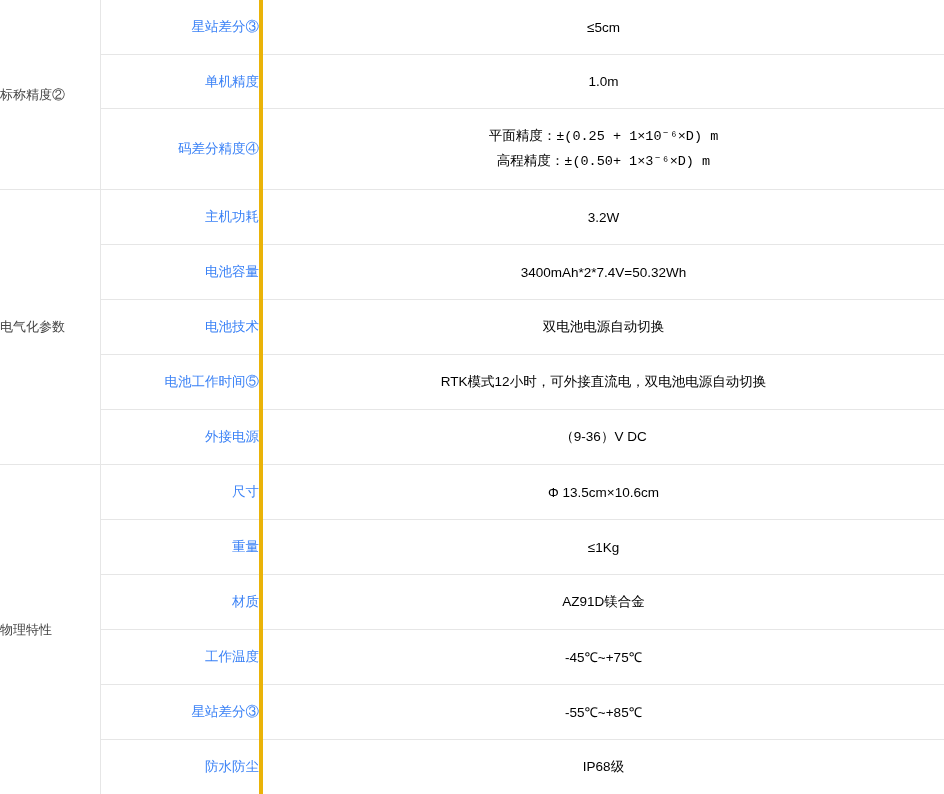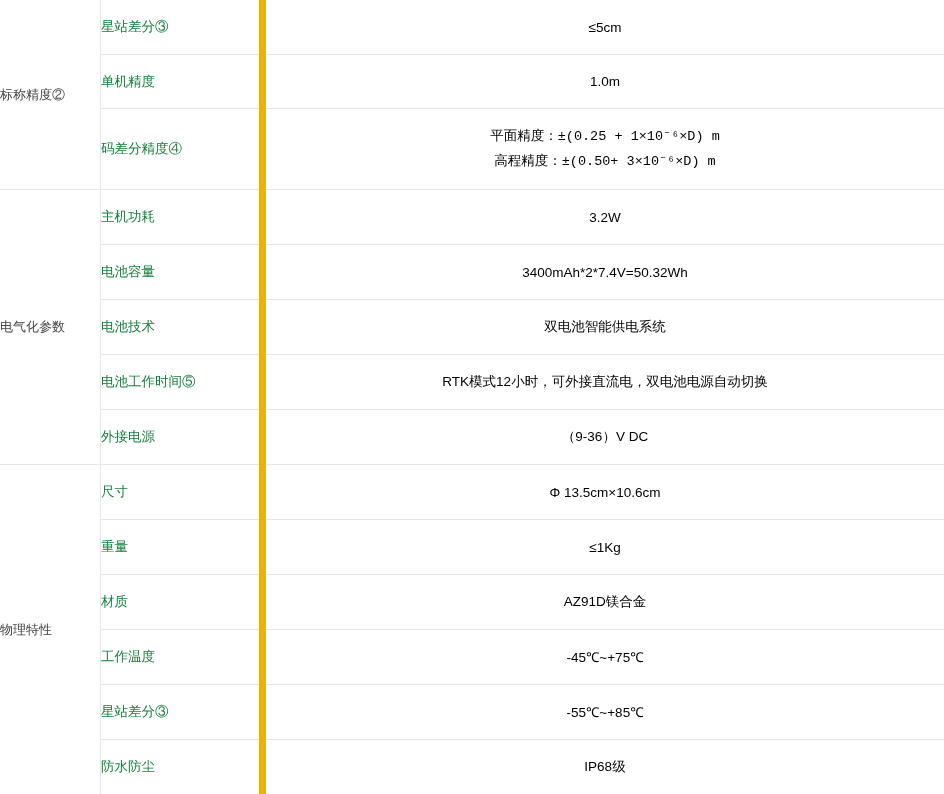--- a/index.html
+++ b/index.html
@@ -33,23 +33,23 @@
     text-align: left;
     padding-left: 4px;
     color: #444;
     font-size: 13px;
   }
   td.cat.nb {
     border-top: none;
   }
   td.name {
     width: 158px;
-    border-right: 7px solid #eab308;
-    text-align: left;
-    color: #15803d;
+    border-right: 4px solid #eab308;
+    text-align: right;
+    color: #3b82f6;
     font-size: 13.5px;
   }
   td.val {
     text-align: center;
     color: #000000;
     font-size: 13.5px;
     padding: 0 10px;
   }
   .row-h-54 { height: 54px; }
   .row-h-53 { height: 53px; margin-left: 32px; }
@@ -72,36 +72,36 @@
       <td class="val noborder-top row-h-54">≤5cm</td>
     </tr>
     <tr>
       <td class="name row-h-53">单机精度</td>
       <td class="val row-h-53">1.0m</td>
     </tr>
     <tr>
       <td class="name row-h-80">码差分精度④</td>
       <td class="val row-h-80">
         <div class="val-line">平面精度：±(0.25 + 1×10⁻⁶×D) m</div>
-        <div class="val-line">高程精度：±(0.50+ 3×10⁻⁶×D) m</div>
+        <div class="val-line">高程精度：±(0.50+ 1×3⁻⁶×D) m</div>
       </td>
     </tr>
 
     <tr>
       <td class="cat" rowspan="5">电气化参数</td>
       <td class="name row-h-54">主机功耗</td>
       <td class="val row-h-54">3.2W</td>
     </tr>
     <tr>
       <td class="name row-h-54">电池容量</td>
       <td class="val row-h-54">3400mAh*2*7.4V=50.32Wh</td>
     </tr>
     <tr>
       <td class="name row-h-54">电池技术</td>
-      <td class="val row-h-54">双电池智能供电系统</td>
+      <td class="val row-h-54">双电池电源自动切换</td>
     </tr>
     <tr>
       <td class="name row-h-54">电池工作时间⑤</td>
       <td class="val row-h-54">RTK模式12小时，可外接直流电，双电池电源自动切换</td>
     </tr>
     <tr>
       <td class="name row-h-54">外接电源</td>
       <td class="val row-h-54">（9-36）V DC</td>
     </tr>
 

